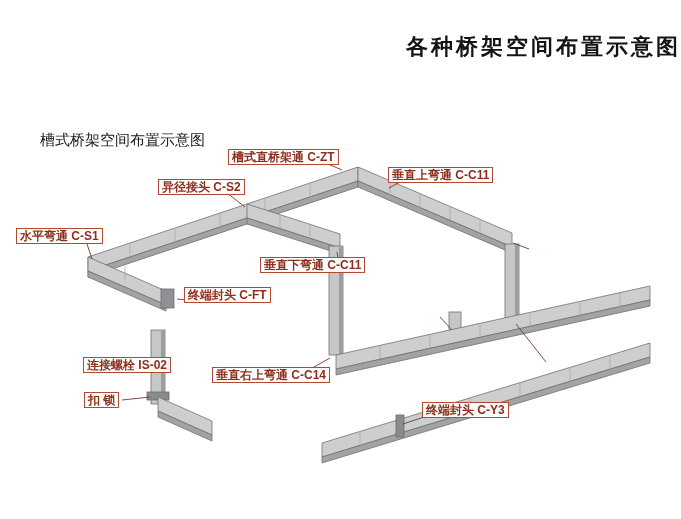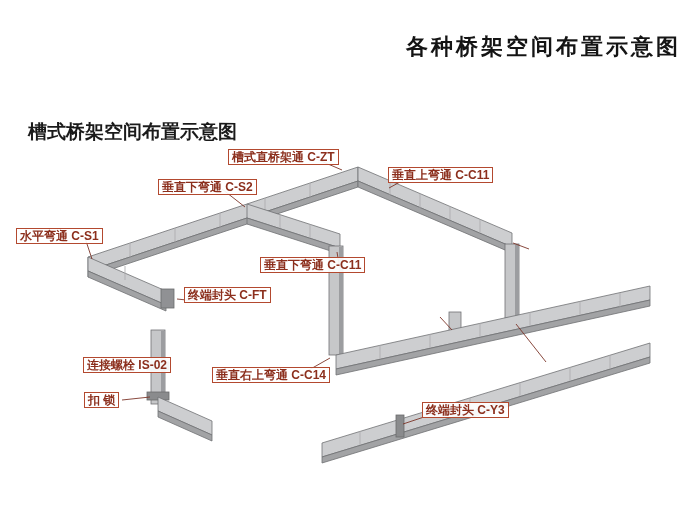--- a/index.html
+++ b/index.html
@@ -1,20 +1,20 @@
 <!DOCTYPE html>
 <html><head>
 <meta charset="utf-8">
 <style>
   html,body{margin:0;padding:0;background:#ffffff;}
   .page{position:relative;width:681px;height:519px;background:#ffffff;overflow:hidden;
         font-family:"Liberation Sans","DejaVu Sans",sans-serif;}
   .title{position:absolute;top:32px;left:0;width:100%;margin:0;text-align:right;
          font-size:22px;font-weight:bold;color:#141414;letter-spacing:3px;}
-  .subtitle{position:absolute;top:115px;left:24px;margin:4px;font-size:19px;font-weight:bold;color:#1a1a1a;}
+  .subtitle{position:absolute;top:115px;left:24px;margin:16px;font-size:15px;font-weight:normal;color:#1a1a1a;}
   svg.scene{position:absolute;left:0;top:0;}
   .lbl{position:absolute;font-size:12px;line-height:12px;font-weight:bold;color:#8c2f1d;
        border:1px solid #b3492f;background:rgba(255,255,255,.92);padding:1px 3px;white-space:nowrap;}
   .top{fill:#cdced0;stroke:#707174;stroke-width:.8;}
   .side{fill:#a2a3a5;stroke:#707174;stroke-width:.8;}
   .col{fill:#c6c7c9;stroke:#707174;stroke-width:.8;}
   .colstrip{fill:#9c9da0;}
   .rib{stroke:#a9aaac;stroke-width:.8;}
   .joint{fill:#8a8b8d;stroke:#6a6b6d;stroke-width:.8;}
   .cap{fill:#909194;stroke:#6a6b6d;stroke-width:.8;}
@@ -119,21 +119,21 @@
       <line class="leader" x1="440" y1="317" x2="452" y2="330"></line>
       <line class="leader" x1="147" y1="366" x2="151" y2="366"></line>
       <line class="leader" x1="300" y1="375" x2="330" y2="358"></line>
       <line class="leader" x1="546" y1="362" x2="516" y2="324"></line>
       <line class="leader" x1="122" y1="400" x2="150" y2="397"></line>
       <line class="leader" x1="424" y1="417" x2="403" y2="424"></line>
     </g>
   </svg>
 
   <div class="lbl" style="left:228px;top:149px">槽式直桥架通 C-ZT</div>
-  <div class="lbl" style="left:158px;top:179px">垂直下弯通 C-S2</div>
+  <div class="lbl" style="left:158px;top:179px">异径接头 C-S2</div>
   <div class="lbl" style="left:388px;top:167px">垂直上弯通 C-C11</div>
   <div class="lbl" style="left:16px;top:228px">水平弯通 C-S1</div>
   <div class="lbl" style="left:260px;top:257px">垂直下弯通 C-C11</div>
   <div class="lbl" style="left:184px;top:287px">终端封头 C-FT</div>
   <div class="lbl" style="left:83px;top:357px">连接螺栓 IS-02</div>
   <div class="lbl" style="left:212px;top:367px">垂直右上弯通 C-C14</div>
   <div class="lbl" style="left:84px;top:392px">扣 锁</div>
   <div class="lbl" style="left:422px;top:402px">终端封头 C-Y3</div>
 
 </div>

